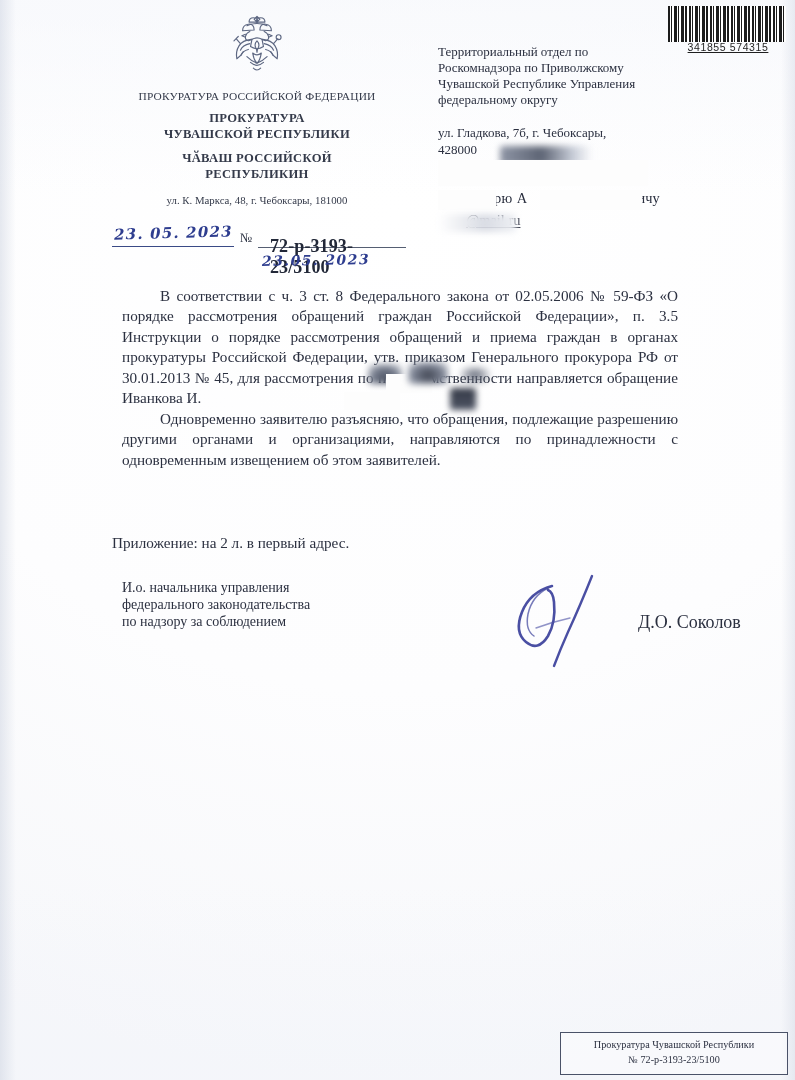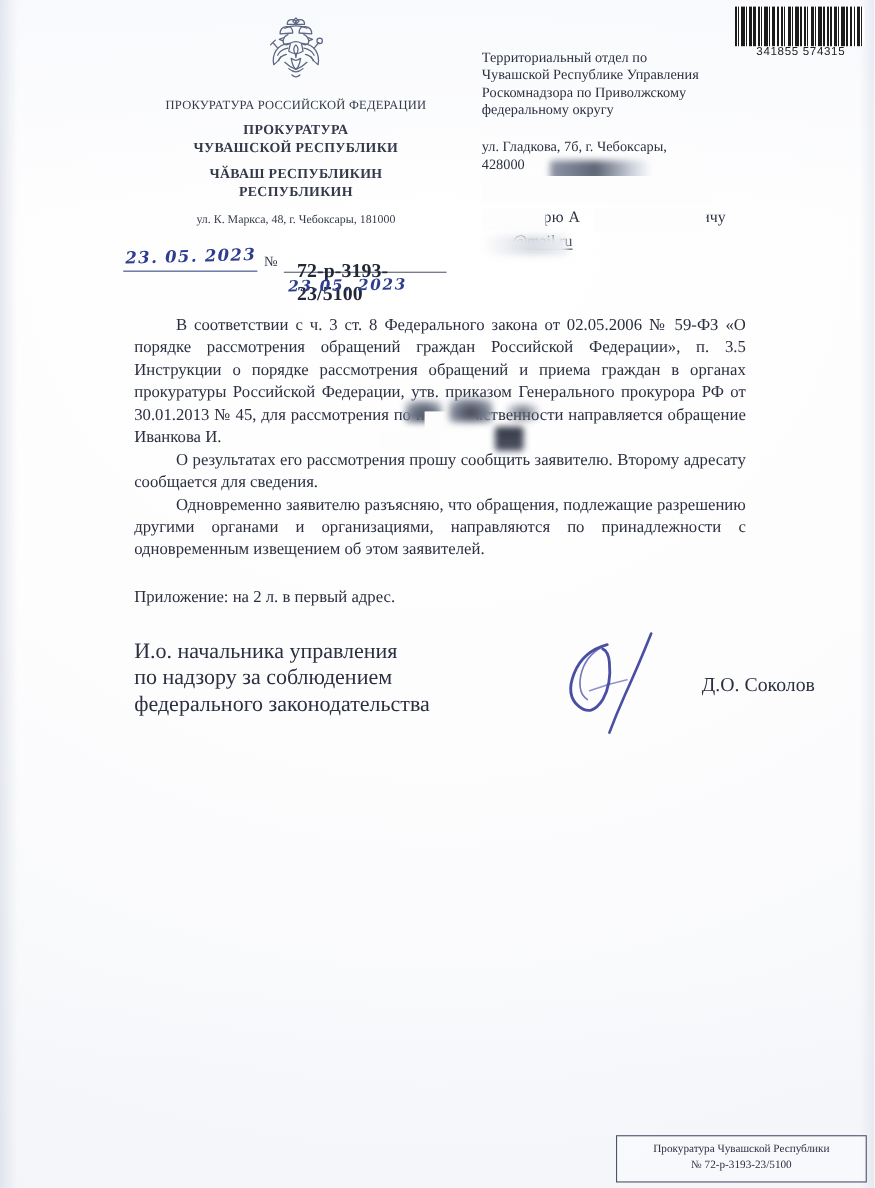--- a/index.html
+++ b/index.html
@@ -61,26 +61,27 @@
       #1b1b1b 10px, #1b1b1b 11px, #ffffff 11px, #ffffff 13px,
       #1b1b1b 13px, #1b1b1b 16px, #ffffff 16px, #ffffff 17px,
       #1b1b1b 17px, #1b1b1b 19px, #ffffff 19px, #ffffff 21px);
   }
   .barcode-digits {
     font-family: "Liberation Sans", sans-serif;
     font-size: 10.5px;
     letter-spacing: 0.6px;
     color: #1f1f1f;
     margin-top: -1px;
+    text-decoration: underline;
   }
 
   
   .letterhead {
     position: absolute;
-    left: 116px;
+    left: 104px;
     top: 12px;
     width: 306px;
     text-align: center;
     color: #343a4a;
   }
   .emblem {
     margin: 0 auto 6px auto;
     width: 74px;
     height: 72px;
     display: block;
@@ -220,34 +221,34 @@
     line-height: 1.345;
     text-align: justify;
     color: #2b3040;
   }
   .body-text p {
     margin: 0;
     text-indent: 38px;
   }
   .attach {
     position: absolute;
-    left: 122px;
+    left: 112px;
     top: 534px;
     width: 556px;
     font-size: 15.2px;
     color: #2b3040;
   }
 
   
   .sig-title {
     position: absolute;
     left: 122px;
     top: 580px;
     width: 300px;
-    font-size: 20px;
+    font-size: 14px;
     line-height: 1.2;
     color: #2b3040;
   }
   .sig-name {
     position: absolute;
     left: 638px;
     top: 612px;
     font-size: 18px;
     color: #2b3040;
     white-space: nowrap;
@@ -331,38 +332,38 @@
         <path d="M44 57 q6 5 12 0 q-2 11 -6 14 q-4 -3 -6 -14z"></path>
         <path d="M36 62 q6 6 14 9 q8 -3 14 -9"></path>
         <path d="M41 70 q9 8 18 0"></path>
         <path d="M45 78 q5 5 10 0"></path>
       </g>
     </svg>
     <div class="lh-line-1">ПРОКУРАТУРА РОССИЙСКОЙ ФЕДЕРАЦИИ</div>
     <div class="lh-bold">ПРОКУРАТУРА</div>
     <div class="lh-bold">ЧУВАШСКОЙ РЕСПУБЛИКИ</div>
     <div class="lh-gap"></div>
-    <div class="lh-bold">ЧӐВАШ РЕСПУБЛИКИН</div>
+    <div class="lh-bold">ЧӐВАШ РОССИЙСКОЙ</div>
     <div class="lh-bold">РЕСПУБЛИКИН</div>
     <div class="lh-addr">ул. К. Маркса, 48, г. Чебоксары, 181000</div>
   </div>
 
   <div class="datenum">
     <div class="hand-date">23. 05. 2023</div>
     <div class="date-rule"></div>
     <div class="num-sign">№</div>
     <div class="num-rule"></div>
     <div class="num-value">72-р-3193-23/5100</div>
     <div class="hand-date-2">23.05. 2023</div>
   </div>
 
   <div class="addressee">
     <div>Территориальный отдел по</div>
+    <div>Роскомнадзора по Приволжскому</div>
     <div>Чувашской Республике Управления</div>
-    <div>Роскомнадзора по Приволжскому</div>
     <div>федеральному округу</div>
     <div class="addr-street">ул. Гладкова, 7б, г. Чебоксары,</div>
     <div>428000</div>
   </div>
 
   <div class="redact-smudge" style="left:500px; top:146px; width:92px; height:19px;
        background:linear-gradient(90deg,#8f96a6 0%, #5d6474 45%, #c9ced9 80%, rgba(255,255,255,0) 100%);"></div>
   <div class="redact-white" style="left:438px; top:160px; width:210px; height:26px;"></div>
 
   <div class="recipient">
@@ -373,41 +374,40 @@
     </div>
     <div class="recip-mail">@mail.ru</div>
   </div>
   <div class="redact-white" style="left:438px; top:190px; width:58px; height:20px;"></div>
   <div class="redact-white" style="left:540px; top:190px; width:102px; height:20px;"></div>
   <div class="redact-smudge" style="left:438px; top:214px; width:78px; height:18px;
        background:linear-gradient(90deg,#ffffff 0%, #d9dce4 60%, #eef0f4 100%);"></div>
 
   <div class="body-text">
     <p>В соответствии с ч. 3 ст. 8 Федерального закона от 02.05.2006 № 59-ФЗ «О порядке рассмотрения обращений граждан Российской Федерации», п. 3.5 Инструкции о порядке рассмотрения обращений и приема граждан в органах прокуратуры Российской Федерации, утв. приказом Генерального прокурора РФ от 30.01.2013 № 45, для рассмотрения по подведомственности направляется обращение Иванкова И.</p>
-    <p>О результатах его рассмотрения прошу сообщить заявителю. Второму адресату сообщается для сведения.</p>
     <p>Одновременно заявителю разъясняю, что обращения, подлежащие разрешению другими органами и организациями, направляются по принадлежности с одновременным извещением об этом заявителей.</p>
   </div>
 
   <div class="redact-smudge" style="left:368px; top:364px; width:34px; height:20px;
        background:radial-gradient(ellipse at 50% 70%, #4a5060 0%, #7d8494 55%, rgba(255,255,255,0) 100%);"></div>
   <div class="redact-white" style="left:386px; top:374px; width:46px; height:19px;"></div>
   <div class="redact-smudge" style="left:408px; top:362px; width:40px; height:22px;
        background:radial-gradient(ellipse at 50% 60%, #3d424f 0%, #868d9d 60%, rgba(255,255,255,0) 100%);"></div>
   <div class="redact-smudge" style="left:460px; top:366px; width:30px; height:18px;
        background:radial-gradient(ellipse at 50% 50%, #5b6272 0%, rgba(255,255,255,0) 85%);"></div>
   <div class="redact-white" style="left:344px; top:392px; width:56px; height:18px;"></div>
   <div class="redact-smudge" style="left:450px; top:388px; width:26px; height:22px;
        background:linear-gradient(180deg,#353a47 0%, #4e5464 100%);"></div>
 
   <div class="attach">Приложение: на 2 л. в первый адрес.</div>
 
   <div class="sig-title">
     <div>И.о. начальника управления</div>
+    <div>федерального законодательства</div>
     <div>по надзору за соблюдением</div>
-    <div>федерального законодательства</div>
   </div>
 
   <svg class="signature-ink" viewBox="0 0 130 100">
     <g fill="none" stroke="#4a4fa3" stroke-linecap="round">
       <path d="M56 16 q-22 6 -30 26 q-8 20 4 30 q12 10 22 -6 q8 -14 6 -34 q-1 -10 -6 -12" stroke-width="2.6"></path>
       <path d="M52 18 q-16 8 -20 26 q-3 16 6 22" stroke-width="1.5" opacity="0.75"></path>
       <path d="M96 6 q-12 30 -24 56 q-8 18 -14 34" stroke-width="2.4"></path>
       <path d="M40 58 q16 -6 34 -10" stroke-width="1.4" opacity="0.6"></path>
     </g>
   </svg>

